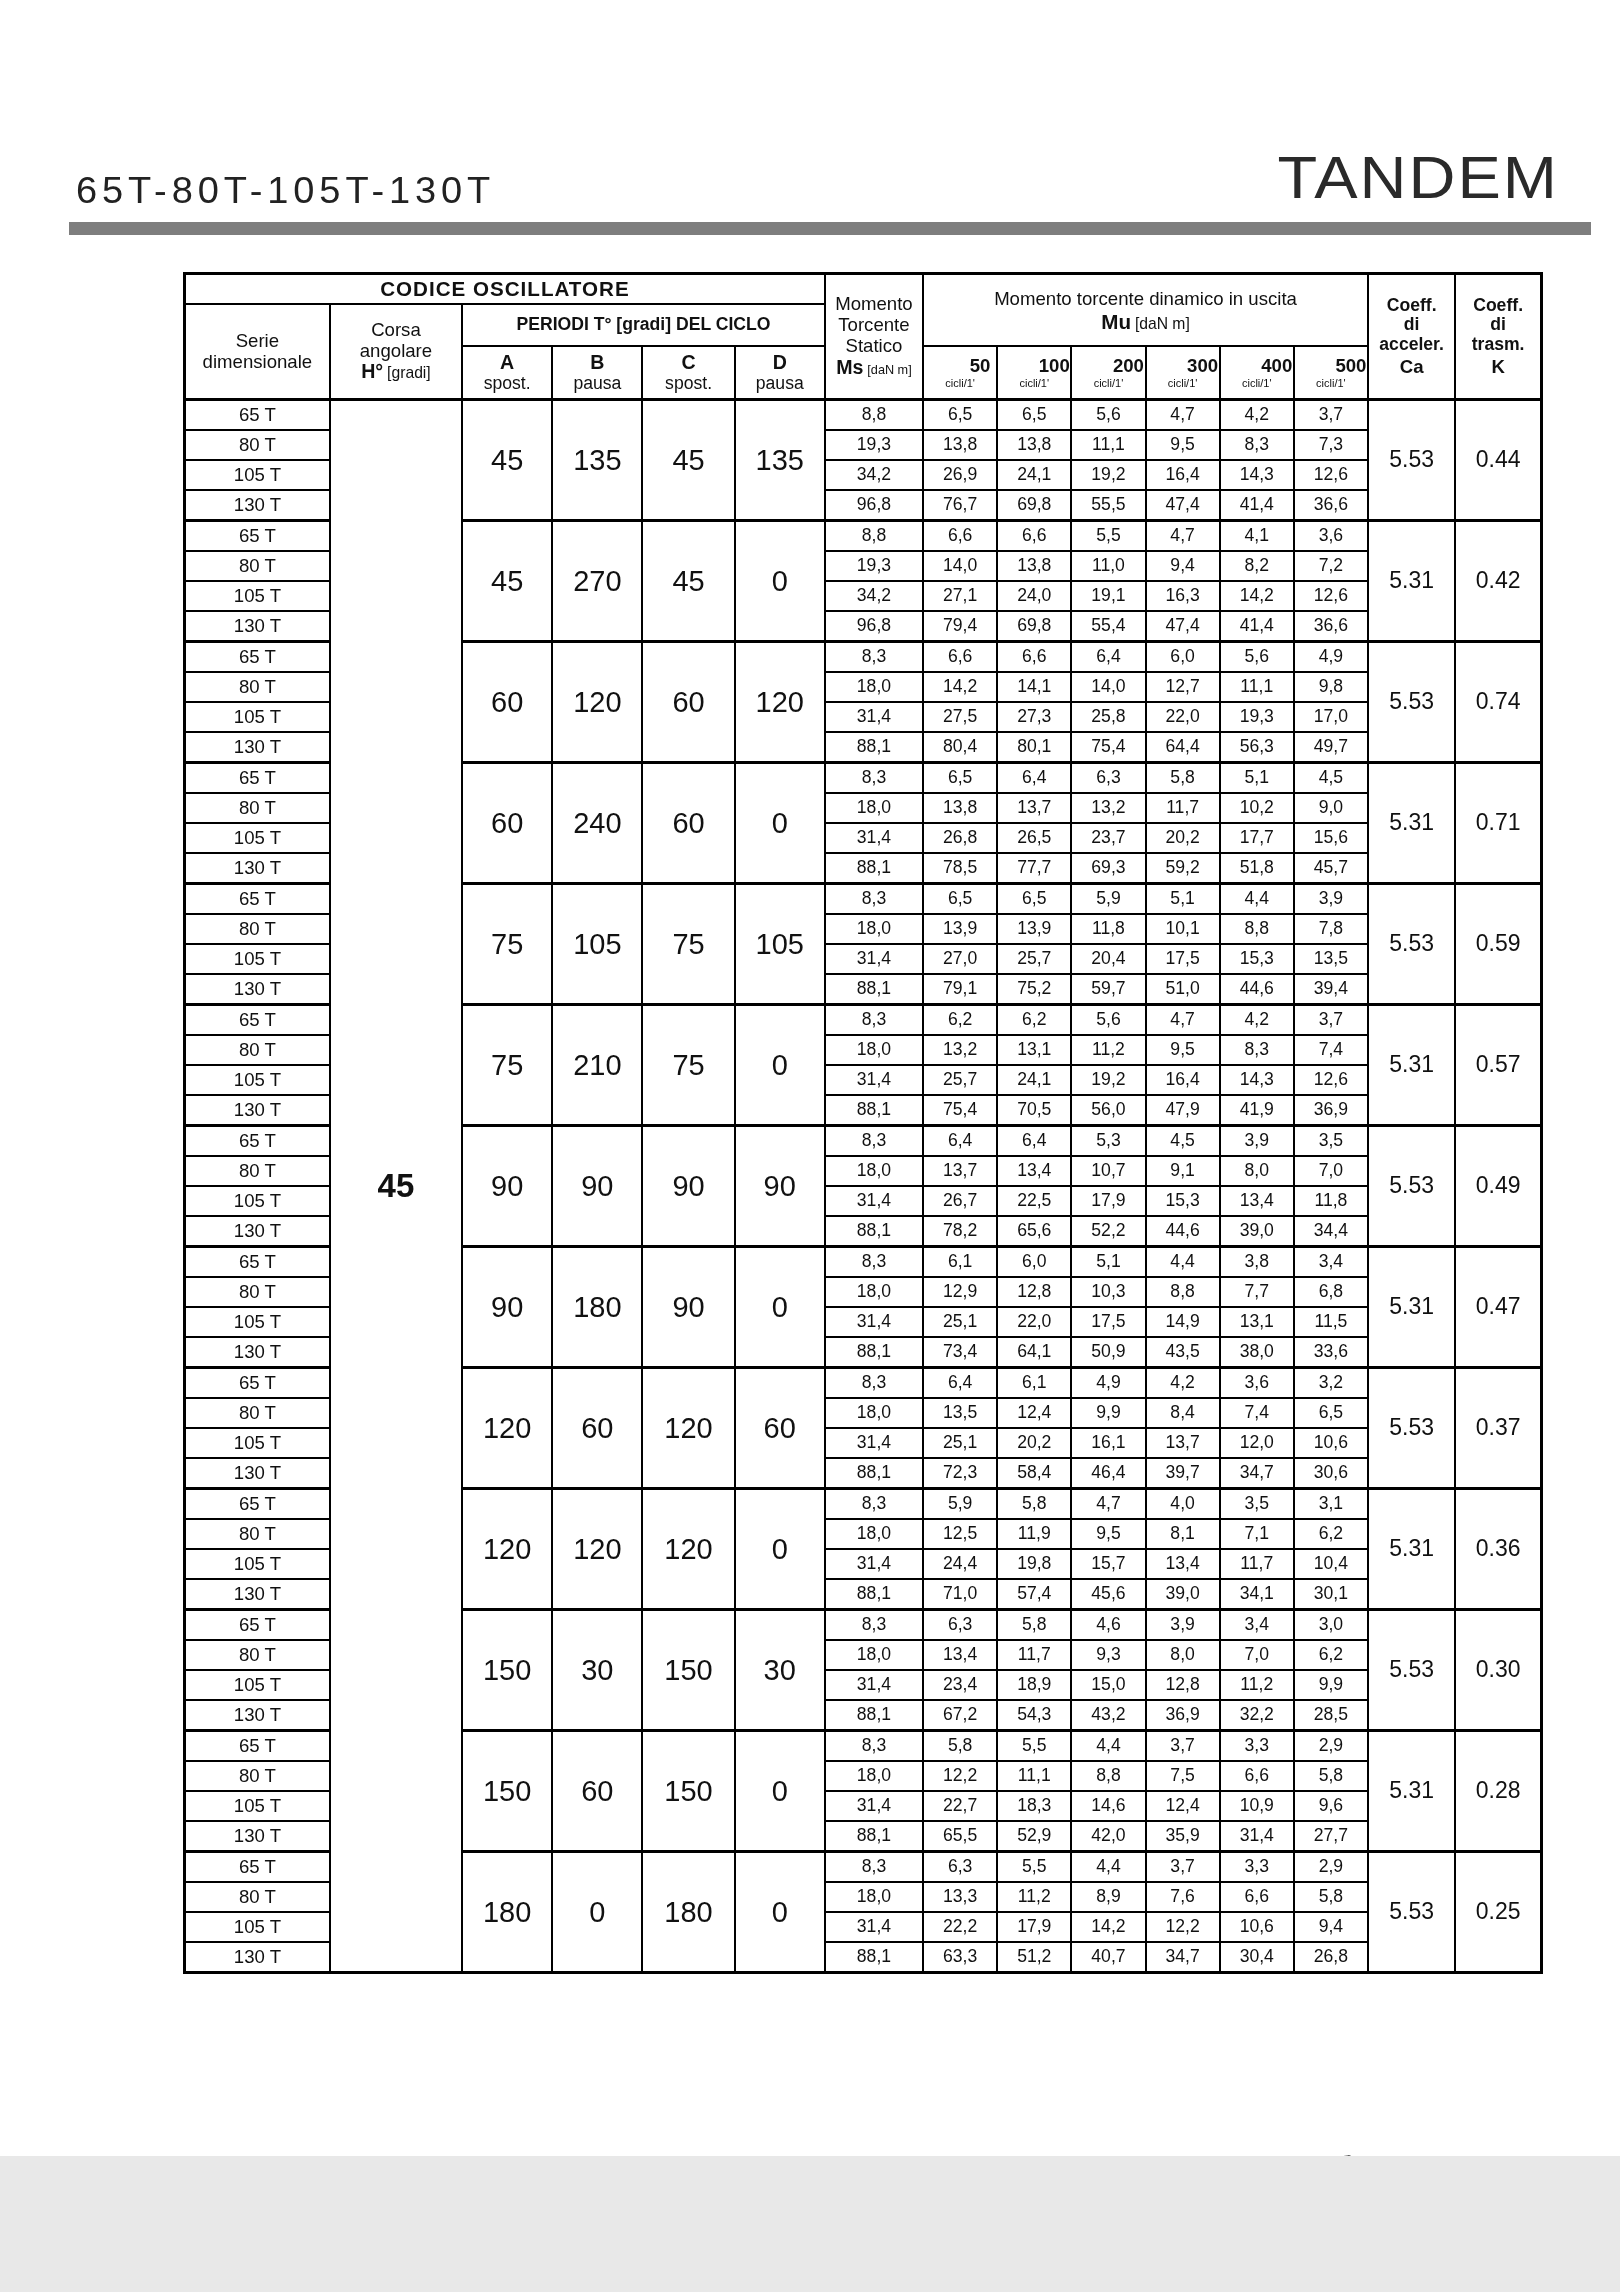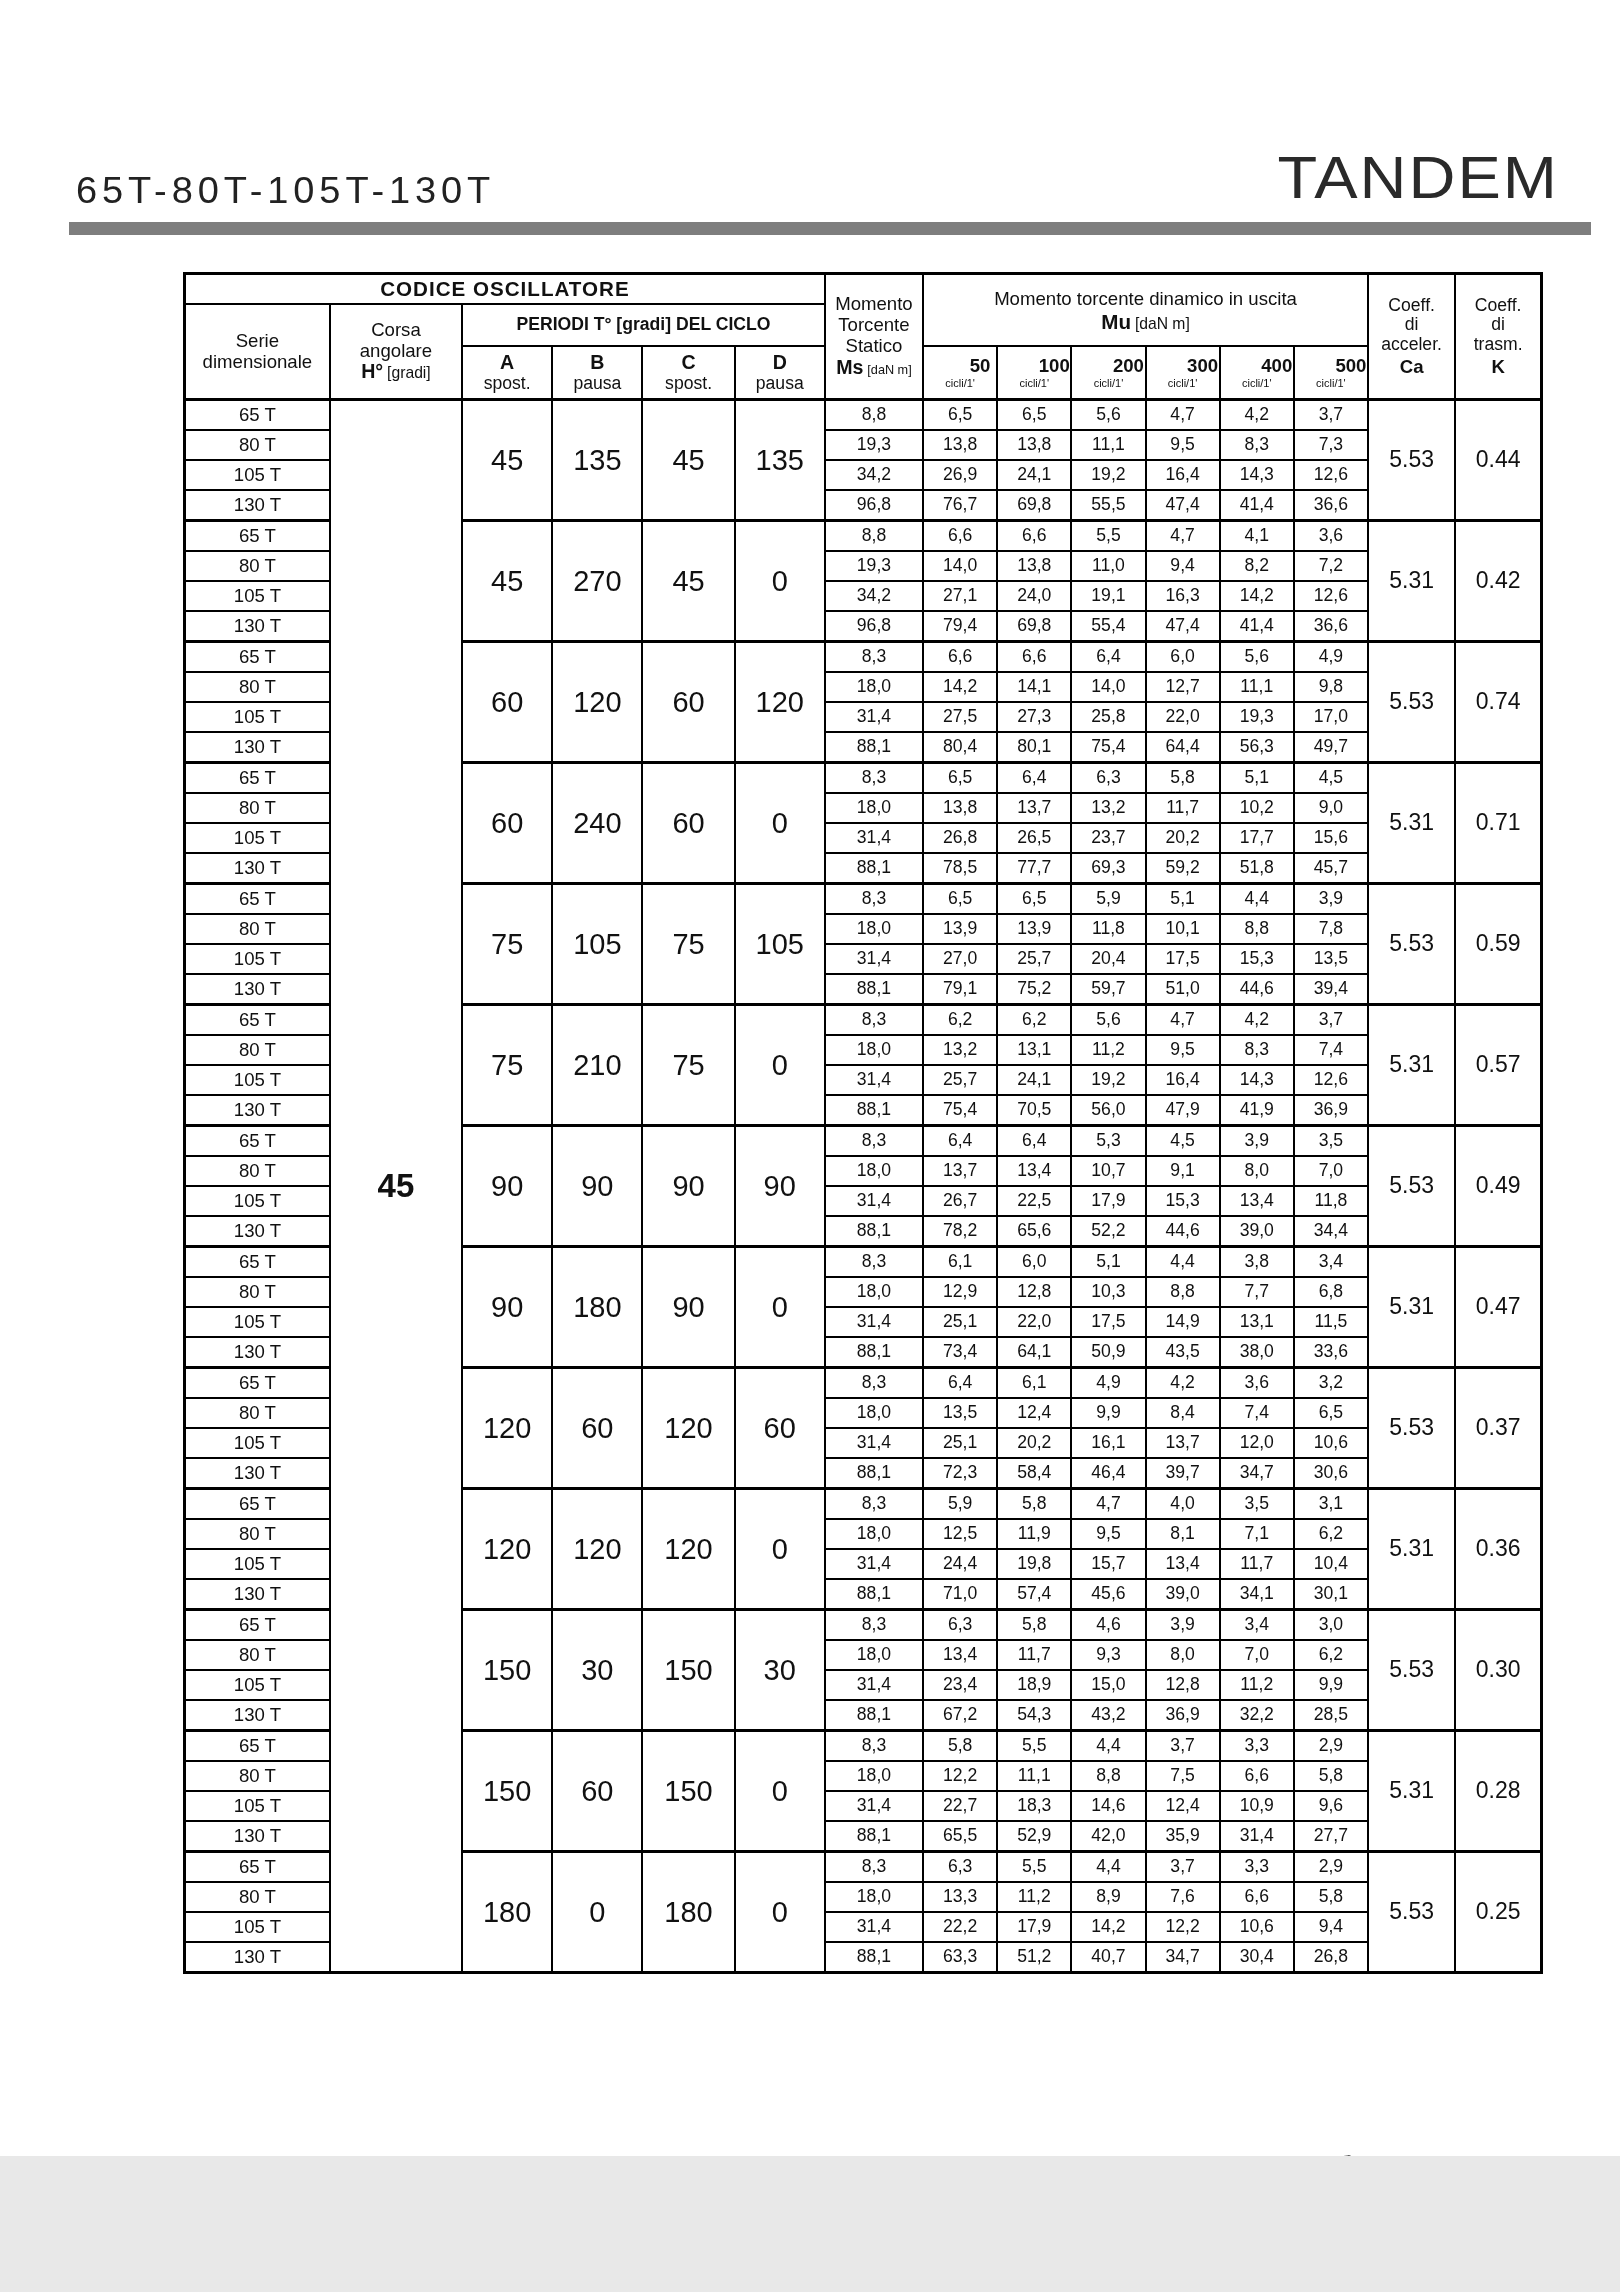--- a/index.html
+++ b/index.html
@@ -46,21 +46,21 @@
     padding:0;
     line-height:1.12;
     overflow:hidden;
   }
   thead tr.hr1 th{height:28px;}
   thead tr.hr2 th{height:40px;}
   thead tr.hr3 th{height:51px;}
   th.codice{font-size:20.6px;font-weight:bold;border-bottom-width:3.9px;letter-spacing:1px;}
   th.hdr-ms, th.hdr-ca, th.hdr-k{font-weight:normal;}
   .hline{display:block;font-size:18.6px;font-weight:normal;}
-  .hline-sm{display:block;font-size:17.6px;font-weight:normal;}
+  .hline-sm{display:block;font-size:17.6px;font-weight:bold;}
   th.hdr-dinamico{font-weight:normal;}
   .din-title{display:block;font-size:18.6px;padding-top:2px;}
   .sym{font-weight:bold;font-size:19.6px;}
   .sym-lg{font-weight:bold;font-size:20.6px;}
   .unit{font-weight:normal;font-size:12.7px;margin-left:3.9px;}
   .unit-md{font-weight:normal;font-size:15.7px;margin-left:3.9px;}
   th.hdr-periodi{font-size:17.6px;font-weight:bold;}
   th.hdr-period .letter{display:block;font-size:19.6px;font-weight:bold;}
   th.hdr-period .sub{display:block;font-size:17.6px;font-weight:normal;}
   th.hdr-cicli .num{display:block;font-size:18.6px;font-weight:bold;padding-left:40px;}

